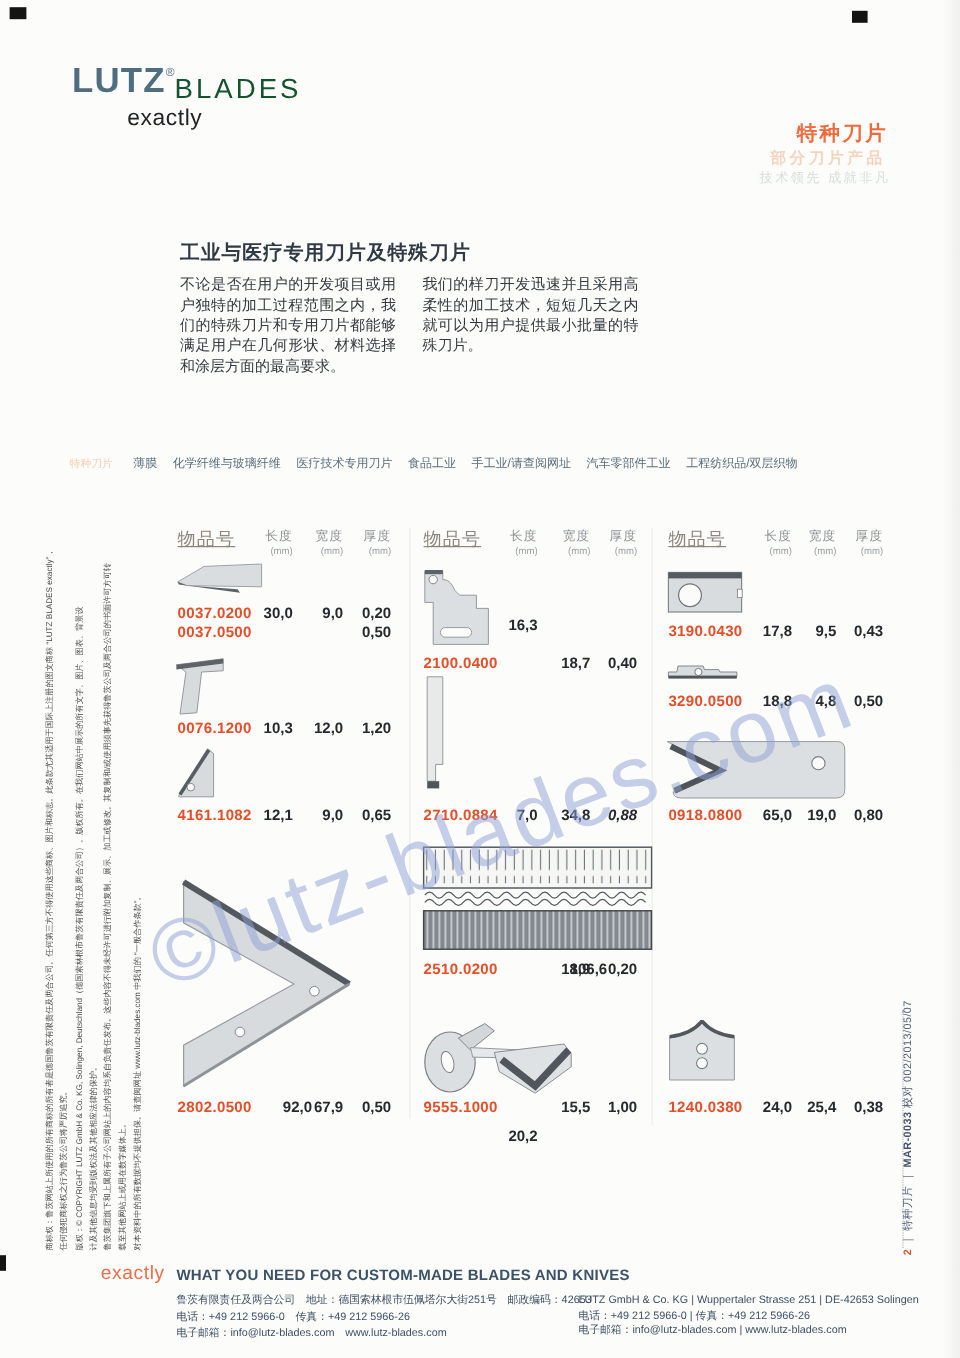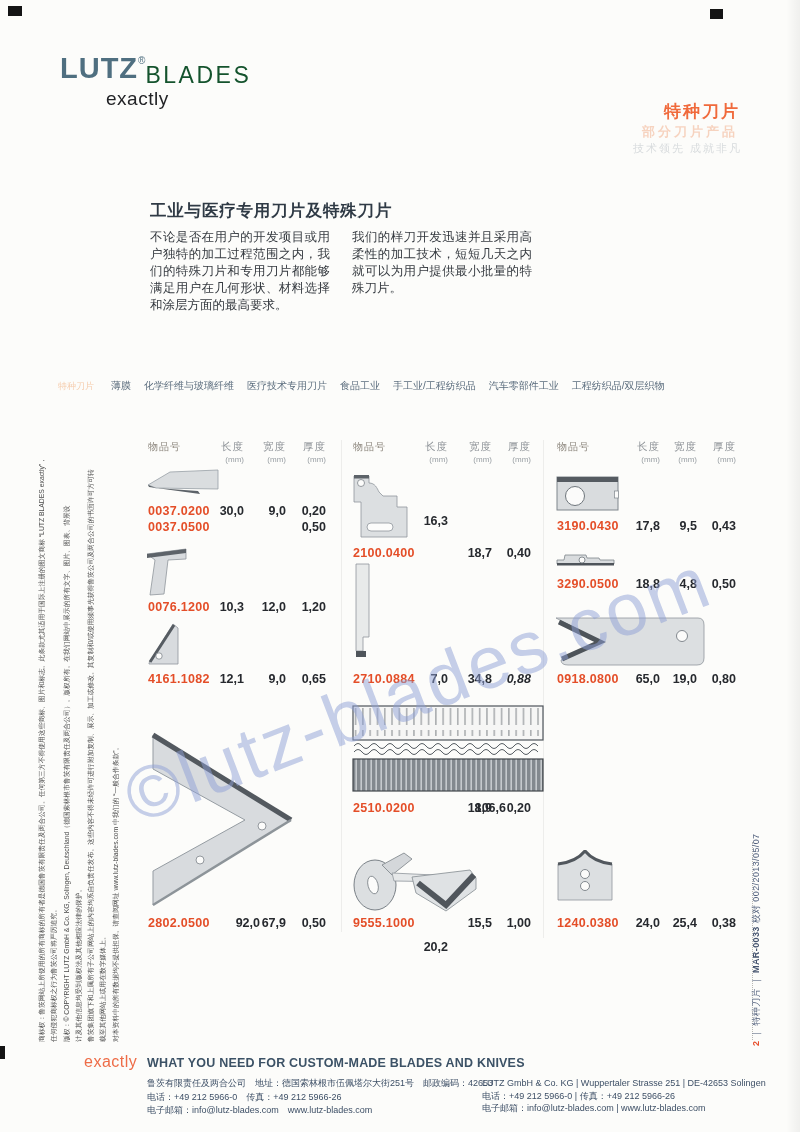--- a/index.html
+++ b/index.html
@@ -18,21 +18,21 @@
   .mast-title{font-size:17px;font-weight:bold;color:#f06a3c;letter-spacing:2px;}
   .ghost1{font-size:13px;color:#ef9b70;opacity:0.42;letter-spacing:3px;font-weight:bold;}
   .ghost2{font-size:11px;color:#8d99a3;opacity:0.32;letter-spacing:2px;}
   
   .heading{font-size:16.5px;font-weight:bold;color:#2f3a45;letter-spacing:0.8px;}
   .para{font-size:12.5px;line-height:17px;color:#34393f;text-align:justify;width:180px;}
   
   .nav{display:flex;gap:13px;align-items:baseline;font-size:10px;color:#5a6c7d;}
   .nav .cur{font-size:9px;color:#f0a36a;opacity:0.55;margin-right:4px;}
   
-  .item-hdr{font-size:10px;color:#8c867d;letter-spacing:1px;}
+  .item-hdr{font-size:15px;color:#8c867d;letter-spacing:1px;text-decoration:underline;}
   .hdr{font-size:10.5px;color:#8b9095;width:60px;text-align:right;letter-spacing:1px;}
   .hdr-mm{font-size:8px;color:#9aa0a5;width:60px;text-align:right;}
   .pid{color:#e44e28;font-size:12.5px;font-weight:600;letter-spacing:0.3px;}
   .val{font-size:12.5px;font-weight:700;color:#26292e;width:60px;text-align:right;}
   .crease{position:absolute;width:1px;background:rgba(60,60,60,0.08);}
   .dotline{position:absolute;border-left:1px dotted #b8b8b4;width:0;}
   
   .watermark{font-size:74px;color:rgba(141,160,213,0.5);letter-spacing:3px;white-space:nowrap;
     transform:rotate(-21deg);transform-origin:0 50%;pointer-events:none;z-index:6;}
   
@@ -69,21 +69,21 @@
   <div class="abs heading" style="left:150px;top:200px;">工业与医疗专用刀片及特殊刀片</div>
   <div class="abs para" style="left:150px;top:229px;">不论是否在用户的开发项目或用户独特的加工过程范围之内，我们的特殊刀片和专用刀片都能够满足用户在几何形状、材料选择和涂层方面的最高要求。</div>
   <div class="abs para" style="left:352px;top:229px;">我们的样刀开发迅速并且采用高柔性的加工技术，短短几天之内就可以为用户提供最小批量的特殊刀片。</div>
 
   <div class="abs nav" style="left:58px;top:379px;">
     <span class="cur">特种刀片</span>
     <span>薄膜</span>
     <span>化学纤维与玻璃纤维</span>
     <span>医疗技术专用刀片</span>
     <span>食品工业</span>
-    <span>手工业/工程纺织品</span>
+    <span>手工业/请查阅网址</span>
     <span>汽车零部件工业</span>
     <span>工程纺织品/双层织物</span>
   </div>
 
   <div class="crease" style="left:341px;top:440px;height:492px;"></div>
   <div class="crease" style="left:543px;top:440px;height:498px;"></div>
   <div class="dotline" style="left:752px;top:842px;height:198px;"></div>
 
   <span class="abs item-hdr" style="left:148px;top:440px;">物品号</span>
   <span class="abs hdr" style="left:184px;top:440px;">长度</span>

